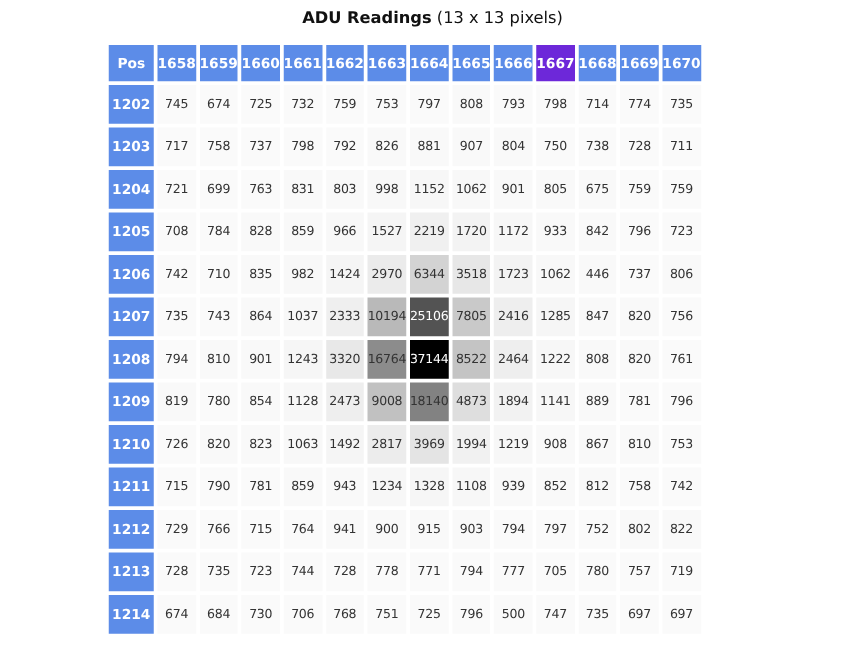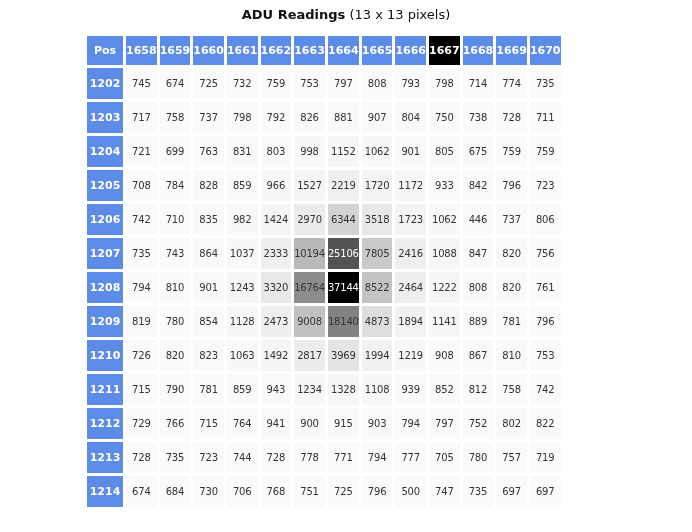--- a/index.html
+++ b/index.html
@@ -70,21 +70,21 @@
         <th class="corner-header" style="background: rgb(92, 140, 232); color: rgb(255, 255, 255);">Pos</th>
         <th class="col-header" style="background: rgb(92, 140, 232); color: rgb(255, 255, 255);">1658</th>
         <th class="col-header" style="background: rgb(92, 140, 232); color: rgb(255, 255, 255);">1659</th>
         <th class="col-header" style="background: rgb(92, 140, 232); color: rgb(255, 255, 255);">1660</th>
         <th class="col-header" style="background: rgb(92, 140, 232); color: rgb(255, 255, 255);">1661</th>
         <th class="col-header" style="background: rgb(92, 140, 232); color: rgb(255, 255, 255);">1662</th>
         <th class="col-header" style="background: rgb(92, 140, 232); color: rgb(255, 255, 255);">1663</th>
         <th class="col-header" style="background: rgb(92, 140, 232); color: rgb(255, 255, 255);">1664</th>
         <th class="col-header" style="background: rgb(92, 140, 232); color: rgb(255, 255, 255);">1665</th>
         <th class="col-header" style="background: rgb(92, 140, 232); color: rgb(255, 255, 255);">1666</th>
-        <th class="col-header" style="background: #000000; color: rgb(255, 255, 255);">1667</th>
+        <th class="col-header" style="background: #6d28d9; color: rgb(255, 255, 255);">1667</th>
         <th class="col-header" style="background: rgb(92, 140, 232); color: rgb(255, 255, 255);">1668</th>
         <th class="col-header" style="background: rgb(92, 140, 232); color: rgb(255, 255, 255);">1669</th>
         <th class="col-header" style="background: rgb(92, 140, 232); color: rgb(255, 255, 255);">1670</th>
       </tr>
   </thead>
   <tbody id="table-body">
       <tr>
         <th class="row-header" style="background: rgb(92, 140, 232); color: rgb(255, 255, 255);">1202</th>
         <td class="adu-cell" style="background: rgb(250, 250, 250); color: rgb(51, 51, 51);">745</td>
         <td class="adu-cell" style="background: rgb(250, 250, 250); color: rgb(51, 51, 51);">674</td>
@@ -168,21 +168,21 @@
         <th class="row-header" style="background: rgb(92, 140, 232); color: rgb(255, 255, 255);">1207</th>
         <td class="adu-cell" style="background: rgb(250, 250, 250); color: rgb(51, 51, 51);">735</td>
         <td class="adu-cell" style="background: rgb(250, 250, 250); color: rgb(51, 51, 51);">743</td>
         <td class="adu-cell" style="background: rgb(249, 249, 249); color: rgb(51, 51, 51);">864</td>
         <td class="adu-cell" style="background: rgb(248, 248, 248); color: rgb(51, 51, 51);">1037</td>
         <td class="adu-cell" style="background: rgb(239, 239, 239); color: rgb(51, 51, 51);">2333</td>
         <td class="adu-cell" style="background: rgb(185, 185, 185); color: rgb(51, 51, 51);">10194</td>
         <td class="adu-cell" style="background: rgb(83, 83, 83); color: rgb(255, 255, 255);">25106</td>
         <td class="adu-cell" style="background: rgb(201, 201, 201); color: rgb(51, 51, 51);">7805</td>
         <td class="adu-cell" style="background: rgb(238, 238, 238); color: rgb(51, 51, 51);">2416</td>
-        <td class="adu-cell" style="background: rgb(246, 246, 246); color: rgb(51, 51, 51);">1088</td>
+        <td class="adu-cell" style="background: rgb(246, 246, 246); color: rgb(51, 51, 51);">1285</td>
         <td class="adu-cell" style="background: rgb(249, 249, 249); color: rgb(51, 51, 51);">847</td>
         <td class="adu-cell" style="background: rgb(249, 249, 249); color: rgb(51, 51, 51);">820</td>
         <td class="adu-cell" style="background: rgb(250, 250, 250); color: rgb(51, 51, 51);">756</td>
       </tr>
       <tr>
         <th class="row-header" style="background: rgb(92, 140, 232); color: rgb(255, 255, 255);">1208</th>
         <td class="adu-cell" style="background: rgb(250, 250, 250); color: rgb(51, 51, 51);">794</td>
         <td class="adu-cell" style="background: rgb(249, 249, 249); color: rgb(51, 51, 51);">810</td>
         <td class="adu-cell" style="background: rgb(249, 249, 249); color: rgb(51, 51, 51);">901</td>
         <td class="adu-cell" style="background: rgb(246, 246, 246); color: rgb(51, 51, 51);">1243</td>

